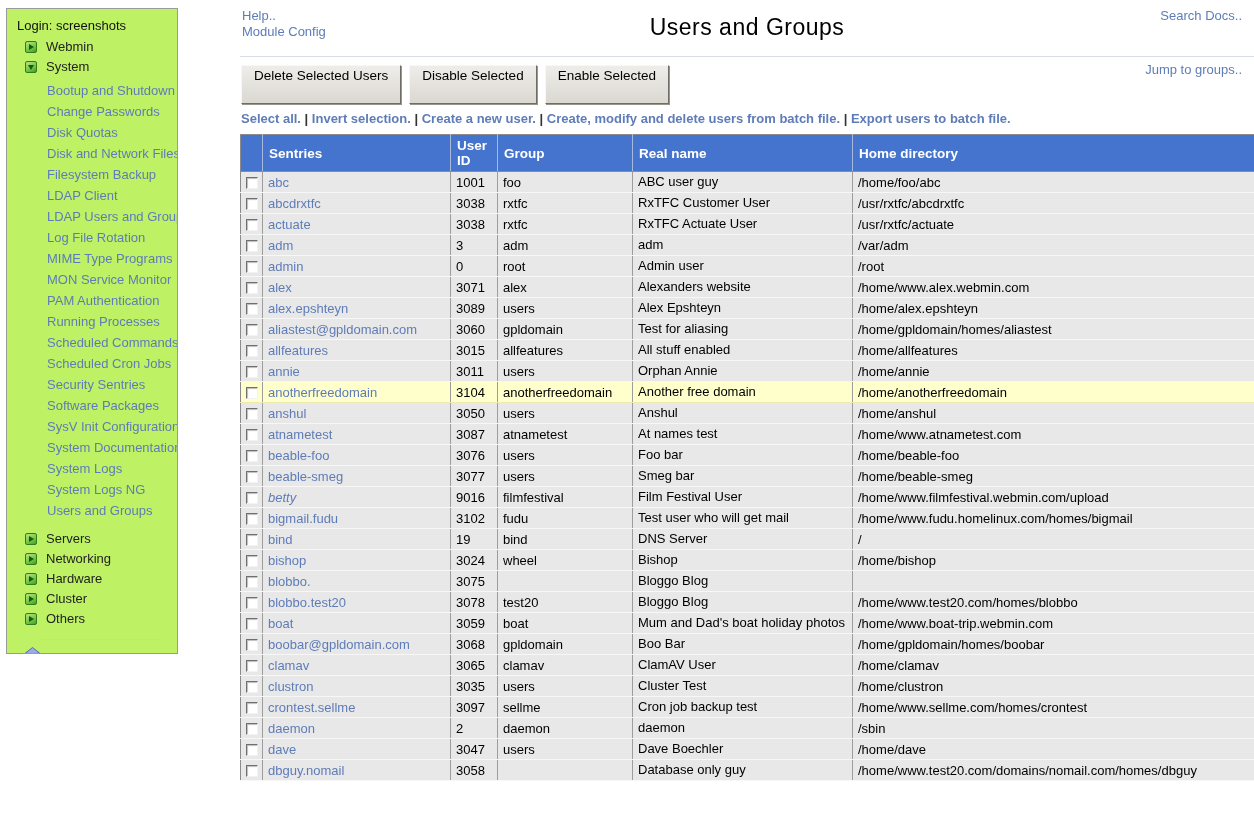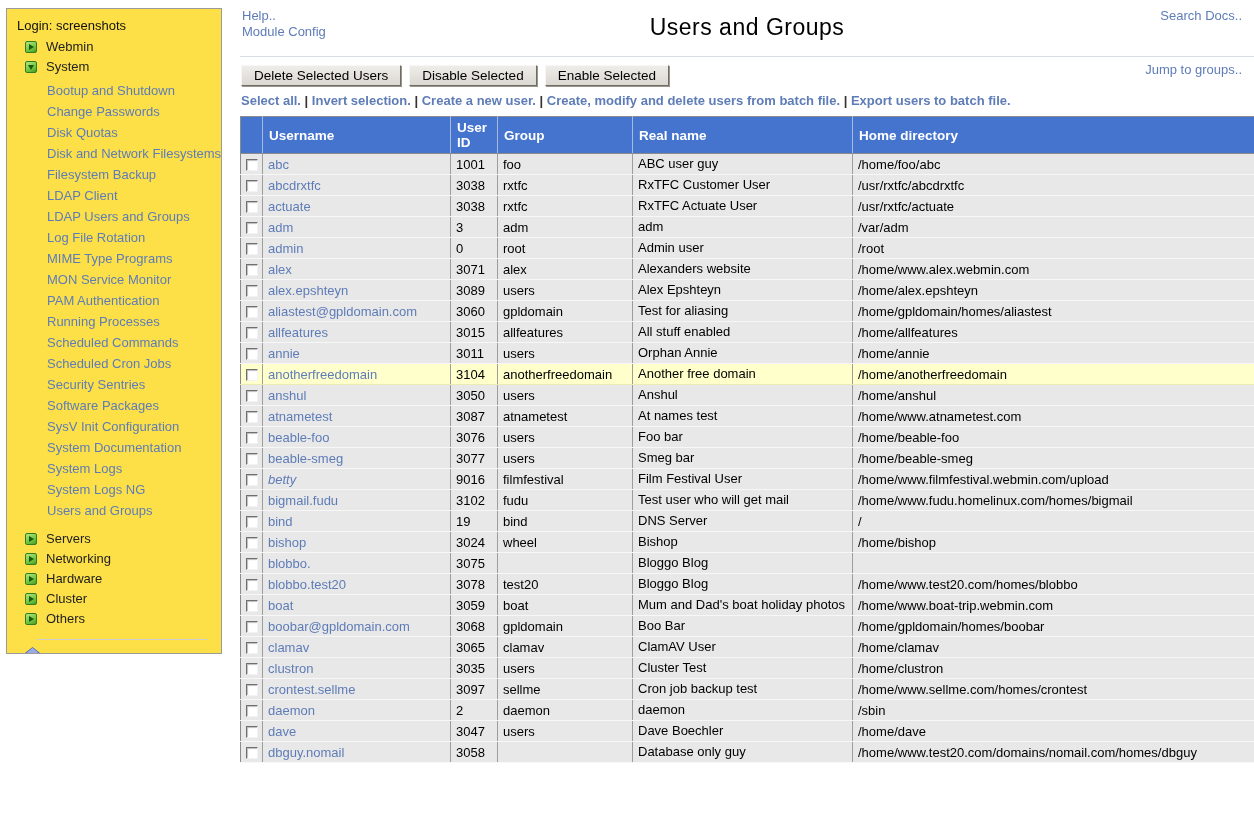--- a/index.html
+++ b/index.html
@@ -2,22 +2,22 @@
 <html style="--link: #5e7cb7; --hdrblue: #4574ce; --rowgray: #e8e8e8; --hlyellow: #ffffcc; --olive: #7e9c14;"><head>
 <meta charset="utf-8">
 <style>
   * { margin:0; padding:0; box-sizing:border-box; }
   html,body { width:1254px; height:834px; overflow:hidden; background:#fff;
               font-family:"Liberation Sans", sans-serif; font-size:13px; color:#000; }
   body { position:relative; }
   a { text-decoration:none; cursor:pointer; }
 
   
-  .sidebar { position:absolute; left:6px; top:8px; width:216px; height:646px;
-             border:1px solid #9a9a9a; background:#fde047; padding:7px 0 0 10px; overflow:hidden; }
+  .sidebar { position:absolute; left:6px; top:8px; width:172px; height:646px;
+             border:1px solid #9a9a9a; background:#bef264; padding:7px 0 0 10px; overflow:hidden; }
   .login-line { color:#111; line-height:19px; margin-bottom:2px; white-space:nowrap; }
   .side-cat { display:flex; align-items:center; gap:9px; line-height:20px; color:#222;
               white-space:nowrap; padding-left:8px; cursor:pointer; }
   .cat-icon { width:12px; height:12px; flex:0 0 12px;
               background:linear-gradient(150deg,#b8e57f 0%,#69bd3a 70%,#48962a 100%);
               border:1px solid #2e7d1e; border-radius:2px;
               display:inline-flex; align-items:center; justify-content:center; }
   .tri { width:0; height:0; display:block; }
   .tri-right { border-left:5px solid #145c10; border-top:3.5px solid transparent; border-bottom:3.5px solid transparent; margin-left:1px; }
   .tri-down  { border-top:5px solid #145c10; border-left:3.5px solid transparent; border-right:3.5px solid transparent; margin-top:1px; }
@@ -40,21 +40,21 @@
   .jump-link { position:absolute; right:12px; top:62px; color:var(--link); }
 
   .section-head { display:flex; align-items:center; margin:14px 0 0 2px; }
   .sq-icon { width:13px; height:13px; background:#cfdf90; border:1px solid #93ad2b; margin-right:9px; }
   .section-title { color:var(--olive); font-weight:bold; font-size:15px; }
 
   .btn-row { margin:8px 0 0 1px; }
   .btn { font-family:"Liberation Sans", sans-serif; font-size:13.5px; color:#000;
          background:linear-gradient(#efede9,#dbd8d2);
          border:1px solid; border-color:#f8f7f5 #6f6d66 #6f6d66 #f8f7f5;
-         box-shadow:1px 1px 0 #98958d; padding:2px 12px 2px 12px; margin-right:8px; cursor:pointer; }
+         box-shadow:1px 1px 0 #98958d; padding:2px 12px 20px 12px; margin-right:8px; cursor:pointer; }
   .links-row { margin:7px 16px 0 1px; line-height:16px; color:#333;font-weight:bold; }
   .links-row a { color:var(--link); }
   .sep { color:#333; }
 
   
   .table-wrap { margin-top:7px; }
   table { border-collapse:collapse; table-layout:fixed; width:1132px;
           border:1px solid #8b8b8b; }
   th { background:var(--hdrblue); color:#fff; font-weight:bold; font-size:13.5px; text-align:left;
        padding:3px 6px; border-right:1px solid #a9b9dd; border-bottom:1px solid #8b8b8b;
@@ -178,21 +178,21 @@
         <col style="width:22px">
           <col style="width:188px">
           <col style="width:47px">
         <col style="width:135px">
           <col style="width:220px">
           <col style="width:520px">
       </colgroup>
       <thead>
         <tr>
           <th class="cb-h"></th>
-          <th>Username</th>
+          <th>Sentries</th>
           <th>User ID</th>
           <th>Group</th>
           <th>Real name</th>
           <th>Home directory</th>
         </tr>
       </thead>
       <tbody id="tbody">
           <tr>
     <td class="cb-cell"><span class="checkbox"></span></td>
     <td class="c-user"><a class="user-link">abc</a></td>

